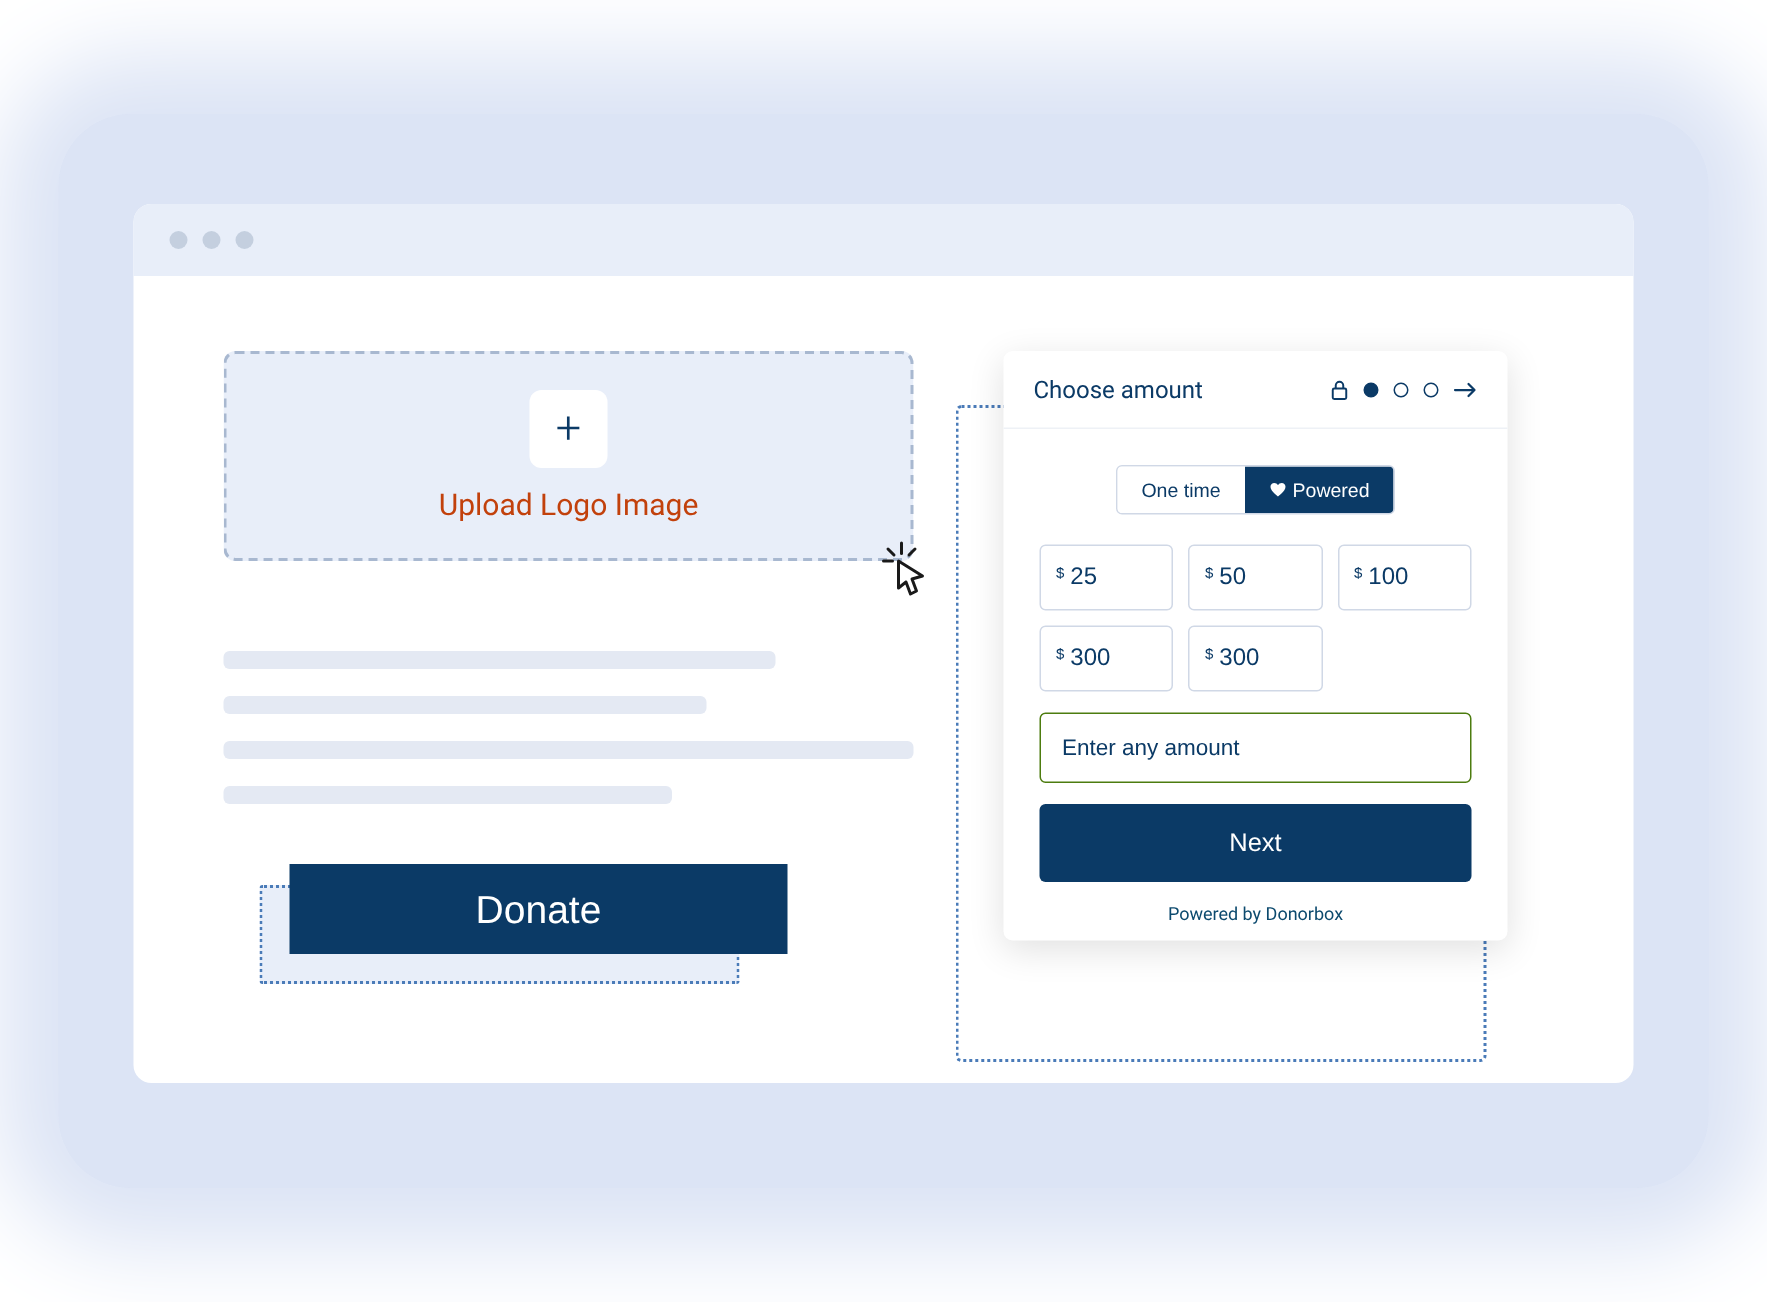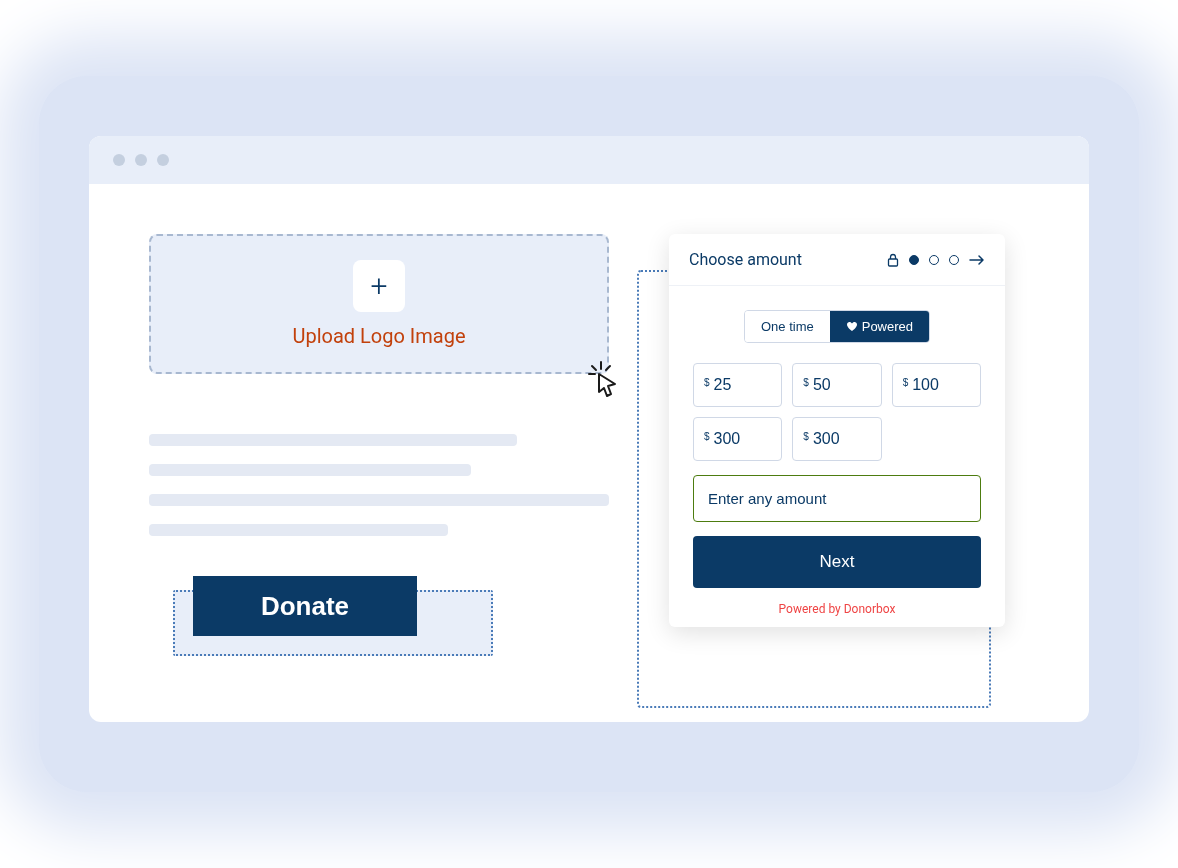--- a/index.html
+++ b/index.html
@@ -115,24 +115,24 @@
       width: 320px;
       height: 66px;
       left: 24px;
       top: 14px;
       border-radius: 2px;
     }
     .donate-btn {
       position: absolute;
       background: #0b3a66;
       color: #fff;
-      width: 224px;
+      width: 332px;
       height: 60px;
       font-size: 26px;
-      font-weight: 700;
+      font-weight: 400;
       border: none;
       display: flex;
       align-items: center;
       justify-content: center;
       left: 44px;
       top: 0;
       cursor: pointer;
     }
     .right-panel {
       position: relative;
@@ -244,21 +244,21 @@
       color: #fff;
       border: none;
       border-radius: 4px;
       padding: 16px;
       font-size: 17px;
       margin-top: 14px;
       cursor: pointer;
     }
     .powered-by {
       text-align: center;
-      color: #ef4444;
+      color: #0c4a6e;
       font-size: 12px;
       margin-top: 14px;
     }
     .lock-svg, .arrow-svg { color: #0b3a66; }
   </style>
 </head>
 <body>
 
 <div class="outer-glow">
   <div class="browser-window">

